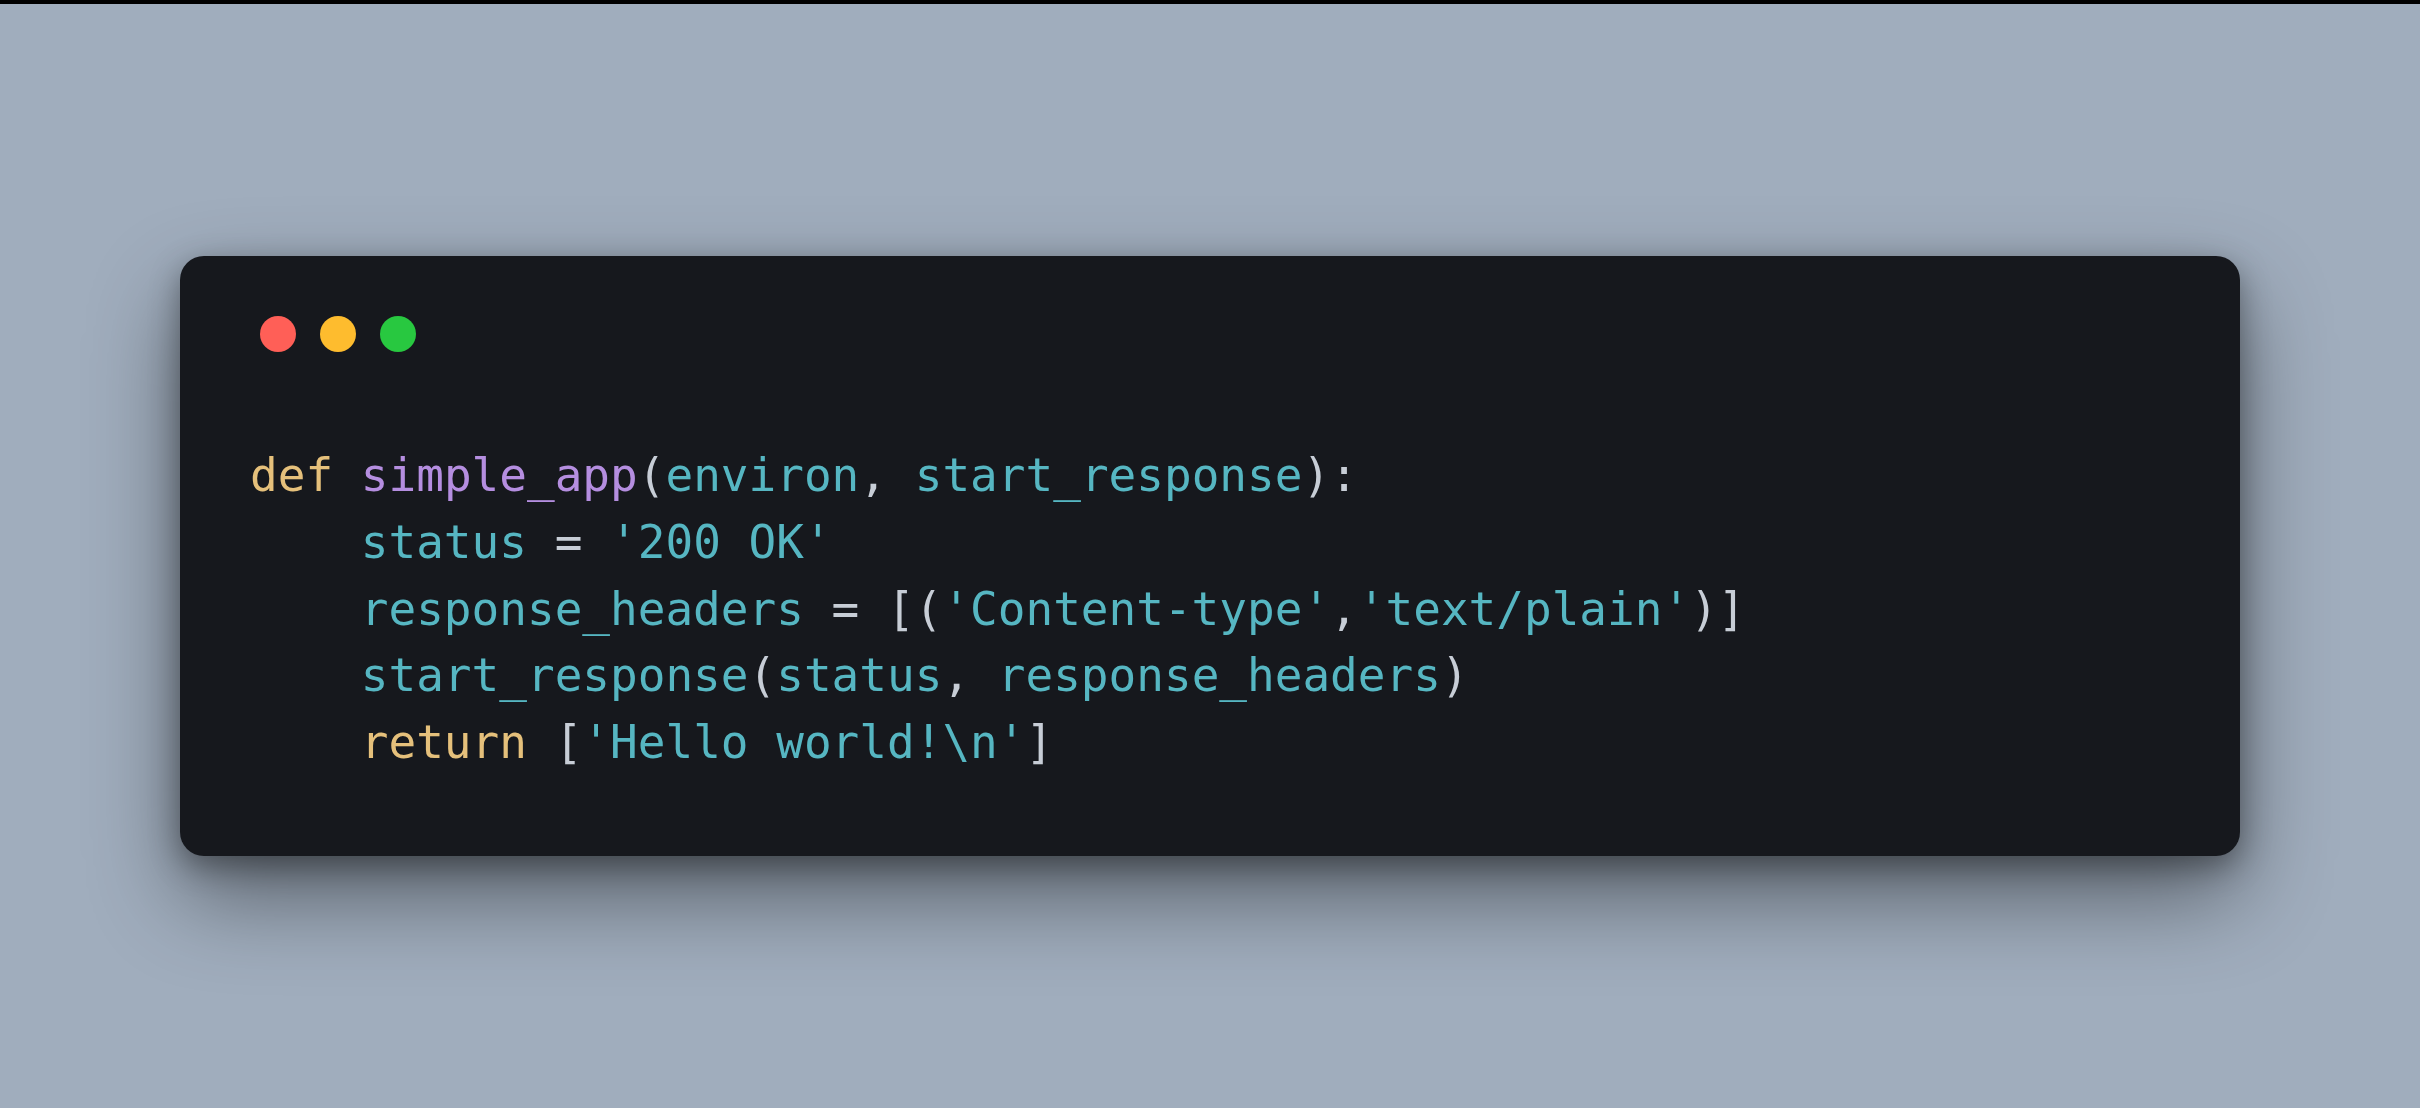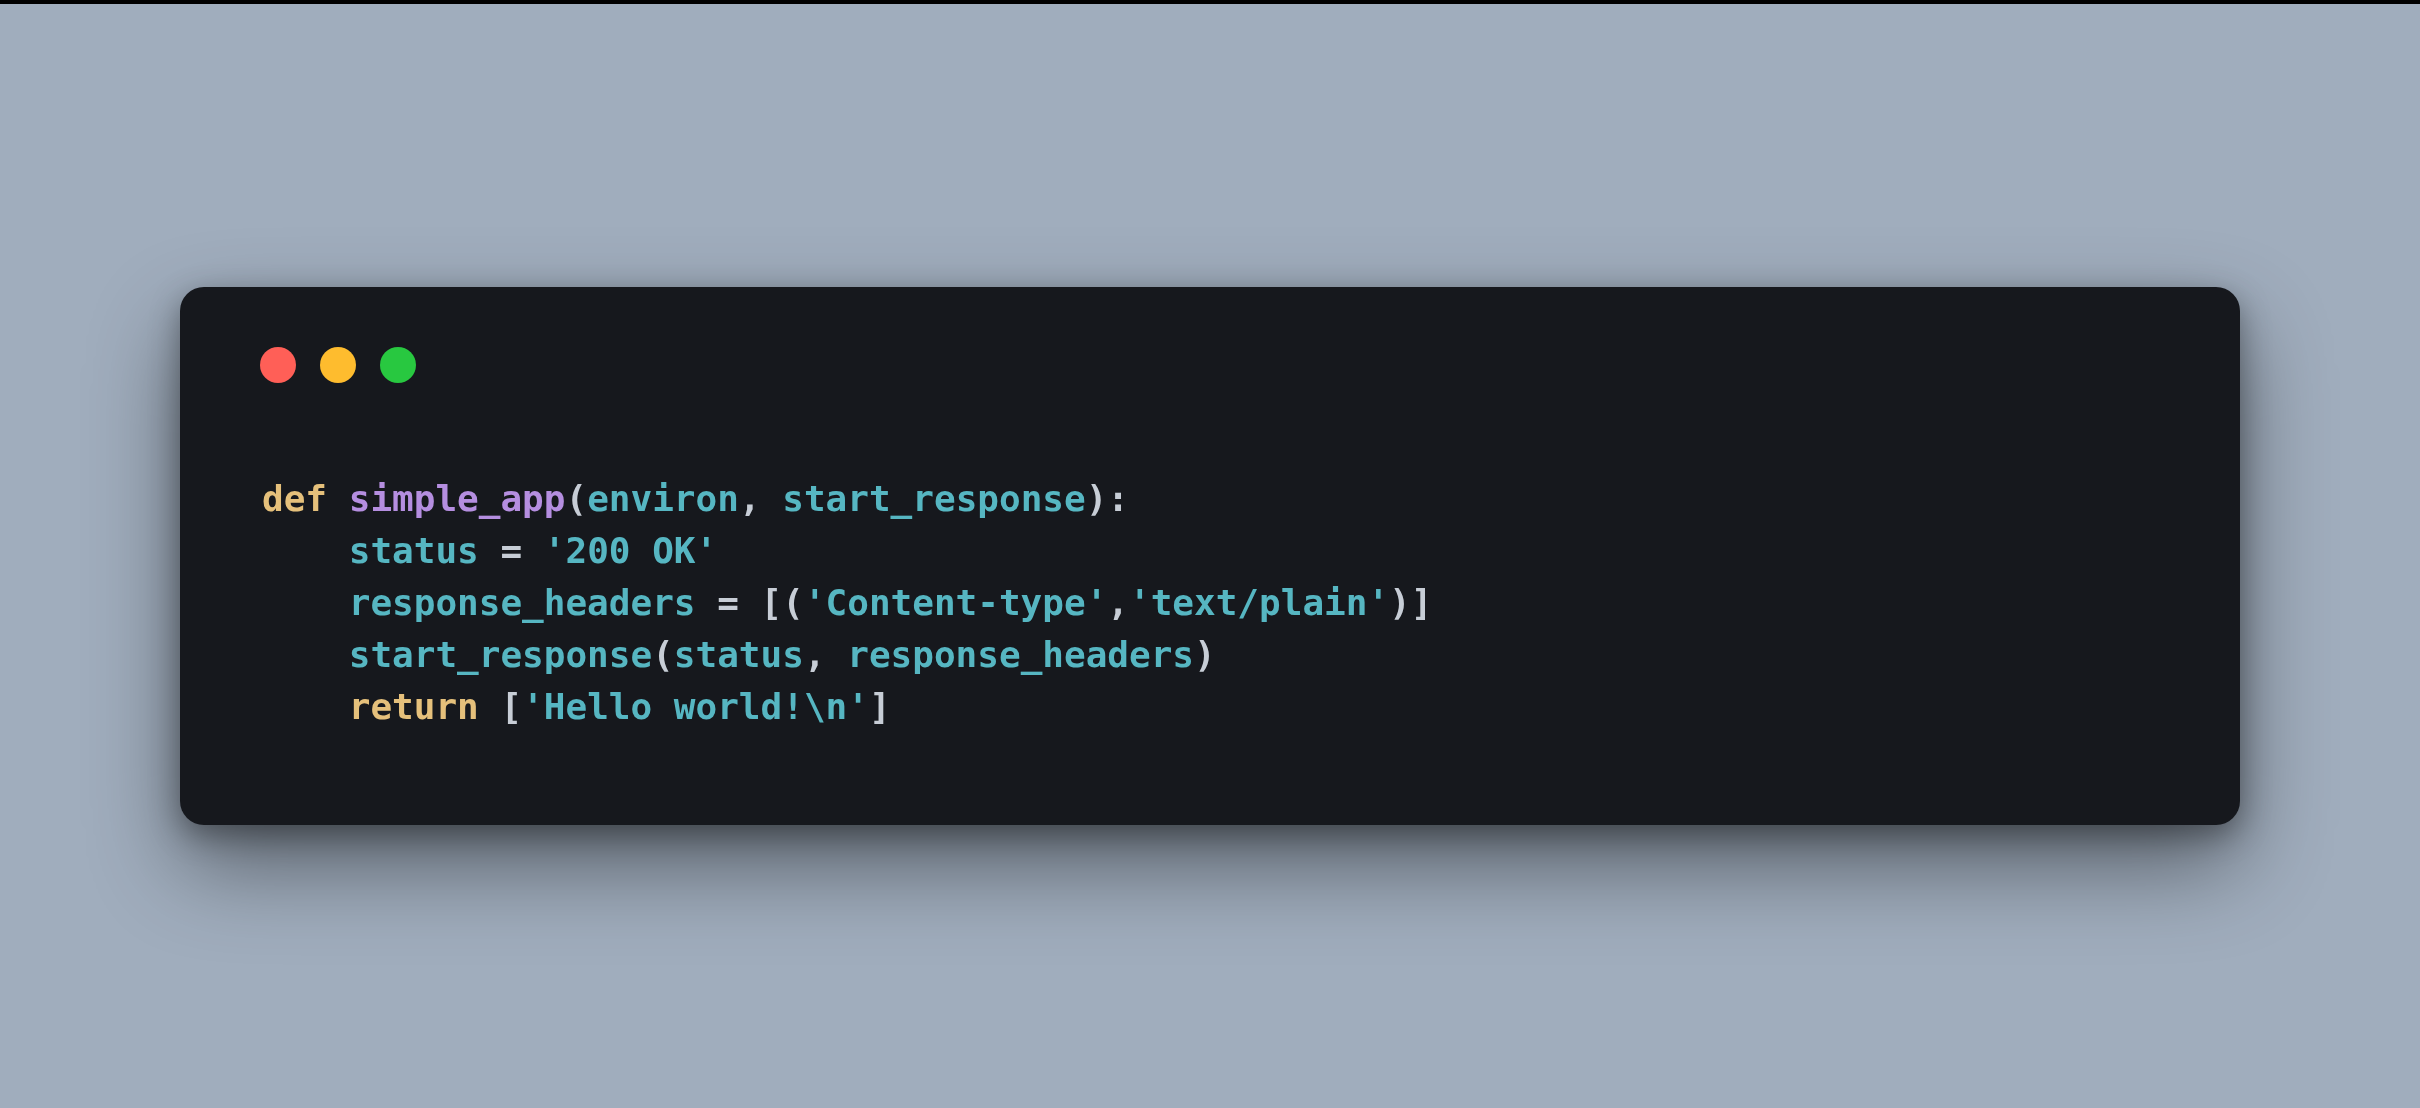--- a/index.html
+++ b/index.html
@@ -36,27 +36,26 @@
   }
   .dot {
     width: 36px;
     height: 36px;
     border-radius: 50%;
   }
   .dot.red    { background: #ff5f57; }
   .dot.yellow { background: #febc2e; }
   .dot.green  { background: #28c840; }
   pre.code {
-    margin: 12px;
-    font-size: 36px;
+    margin: 0;
+    font-size: 46px;
     line-height: 1.45;
     color: #c7cdd6;
     white-space: pre;
     font-family: ui-monospace, "SF Mono", Menlo, Consolas, monospace;
-    font-weight: bold;
   }
   .kw  { color: #e5c07b; }   
   .fn  { color: #b58ee0; }   
   .id  { color: #56b6c2; }   
   .op  { color: #c7cdd6; }   
   .str { color: #56b6c2; }   
 </style>
 </head>
 <body>
 

